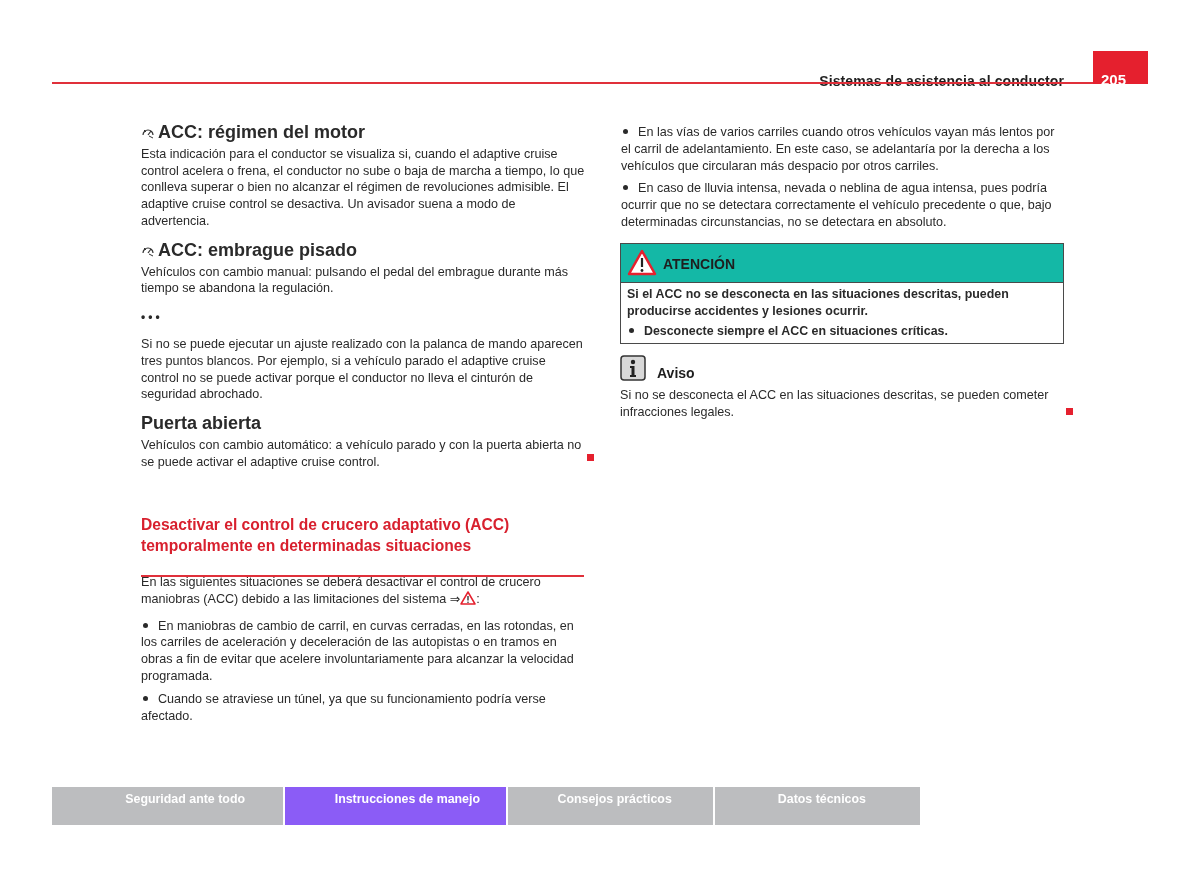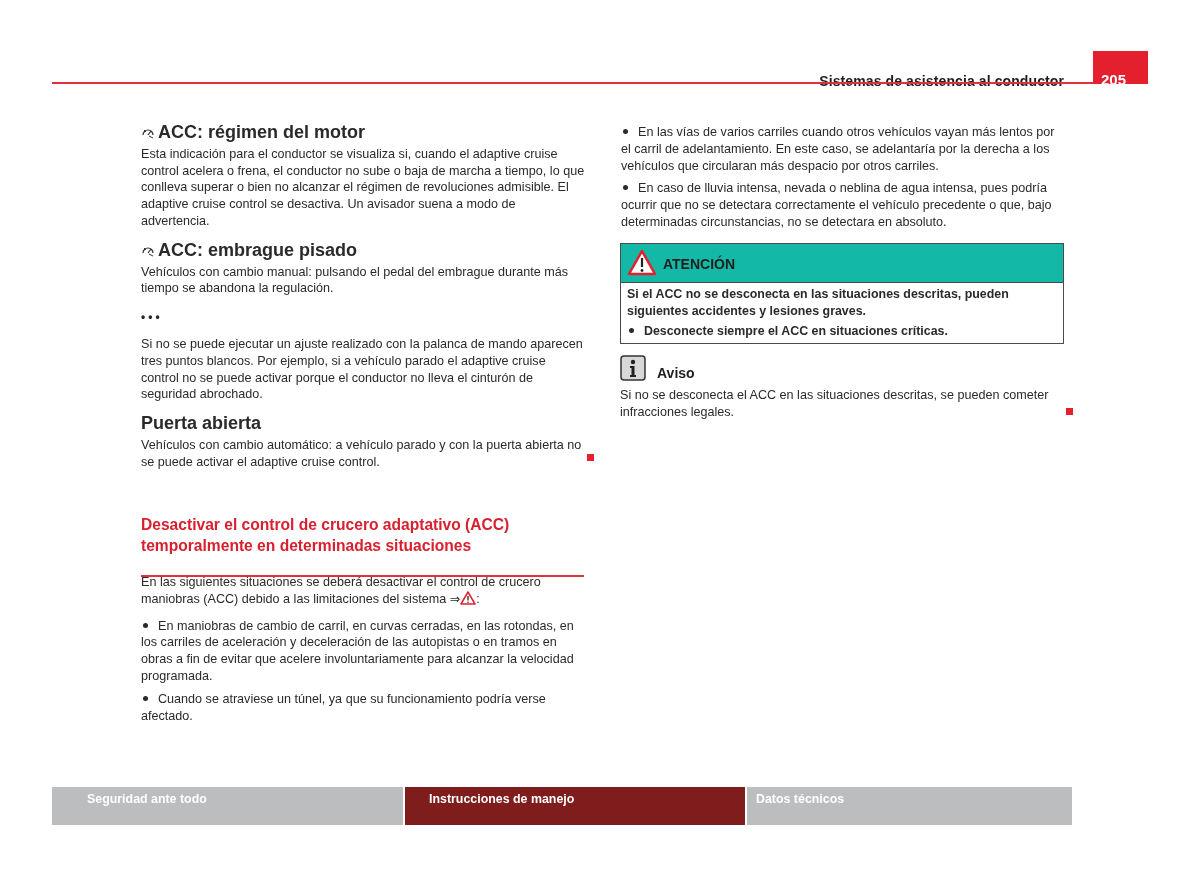--- a/index.html
+++ b/index.html
@@ -32,23 +32,23 @@
   .attn-icon { position: absolute; left: 6px; top: 5px; width: 30px; height: 27px; }
   .attn-title { position: absolute; left: 42px; top: 12px; font-weight: bold; font-size: 14px; color: #1e1e1e; }
   .attn-body { padding: 3px 6px 4px 6px; font-weight: bold; font-size: 12.4px; line-height: 16.8px; }
   .attn-body .bullet { margin: 3px 0 0 0; }
 
   .aviso { position: absolute; left: 620px; top: 355px; width: 450px; }
   .aviso-icon { position: absolute; left: 0; top: 0; width: 26px; height: 26px; }
   .aviso-title { position: absolute; left: 37px; top: 10px; font-weight: bold; font-size: 14px; color: #1e1e1e; text-align: center; }
   .aviso-body { position: absolute; left: 0; top: 32px; width: 445px; font-size: 12.6px; line-height: 16.8px; }
 
-  .footer { position: absolute; left: 52px; top: 787px; width: 1020px; height: 38px; display: flex; gap: 2px; }
+  .footer { position: absolute; left: 52px; top: 787px; width: 868px; height: 38px; display: flex; gap: 2px; text-align: center; }
   .tab { flex: 1; background: #bcbdbf; color: #ffffff; font-weight: bold; font-size: 12.4px; box-sizing: border-box; padding: 5px 0 0 35px; }
-  .tab.active { background: #7f1d1d; padding-left: 24px; }
+  .tab.active { background: #8b5cf6; padding-left: 24px; }
   .tab.t3, .tab.t4 { padding-left: 9px; }
 </style>
 </head>
 <body>
 
 <div class="header-title">Sistemas de asistencia al conductor</div>
 <div class="header-line"></div>
 <div class="page-num">205</div>
 
 <div class="col col-left">
@@ -101,33 +101,34 @@
 <div class="attn">
   <div class="attn-head">
     <svg class="attn-icon" viewBox="0 0 30 27">
       <path d="M15 2 L28 25 L2 25 Z" fill="#fff" stroke="#e5202e" stroke-width="2.5" stroke-linejoin="round"></path>
       <line x1="15" y1="9" x2="15" y2="18" stroke="#222" stroke-width="2.2"></line>
       <circle cx="15" cy="21.5" r="1.4" fill="#222"></circle>
     </svg>
     <span class="attn-title">ATENCIÓN</span>
   </div>
   <div class="attn-body">
-    <div>Si el ACC no se desconecta en las situaciones descritas, pueden siguientes accidentes y lesiones graves.</div>
+    <div>Si el ACC no se desconecta en las situaciones descritas, pueden producirse accidentes y lesiones ocurrir.</div>
     <div class="bullet"><span class="dot"></span><span>Desconecte siempre el ACC en situaciones críticas.</span></div>
   </div>
 </div>
 
 <div class="aviso">
   <svg class="aviso-icon" viewBox="0 0 26 26">
     <rect x="1" y="1" width="24" height="24" rx="3" fill="#d8d8d8" stroke="#333" stroke-width="1.5"></rect>
     <circle cx="13" cy="7" r="2.2" fill="#222"></circle>
     <path d="M10 11 L14.5 11 L14.5 20 L16 20 L16 22 L10 22 L10 20 L11.5 20 L11.5 13 L10 13 Z" fill="#222"></path>
   </svg>
   <span class="aviso-title">Aviso</span>
   <div class="aviso-body">Si no se desconecta el ACC en las situaciones descritas, se pueden cometer infracciones legales.</div>
 </div>
 <div class="end-mark" style="left:1066px; top:408px;"></div>
 
 <div class="footer">
   <div class="tab">Seguridad ante todo</div>
   <div class="tab active">Instrucciones de manejo</div>
+  <div class="tab t3">Consejos prácticos</div>
   <div class="tab t4">Datos técnicos</div>
 </div>
 
 </body></html>

